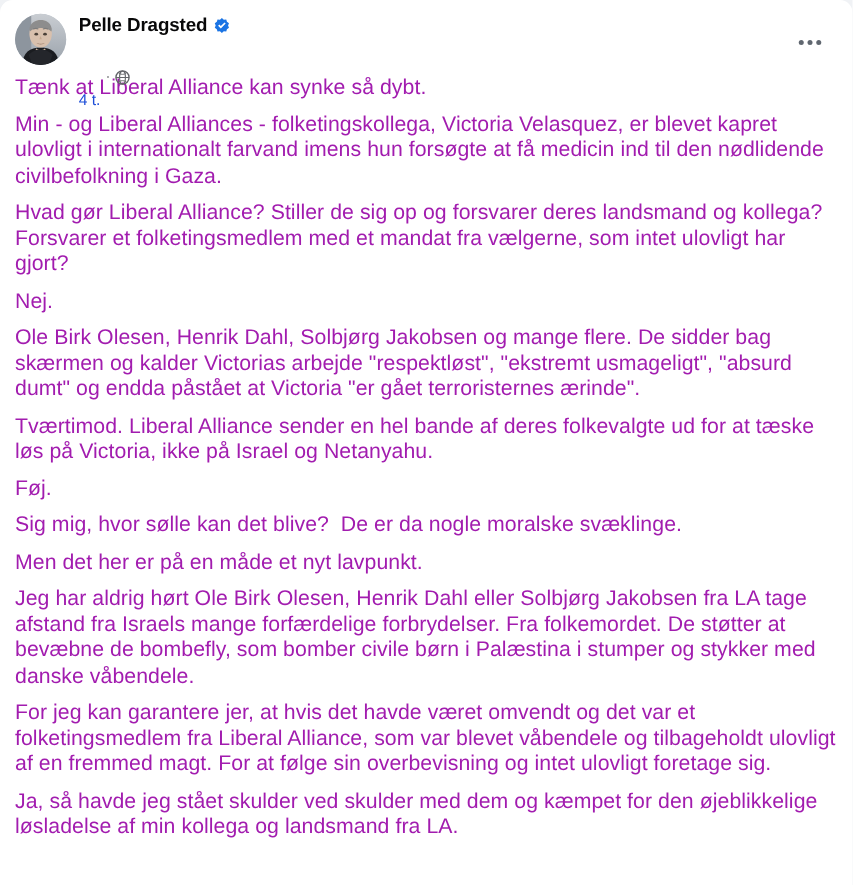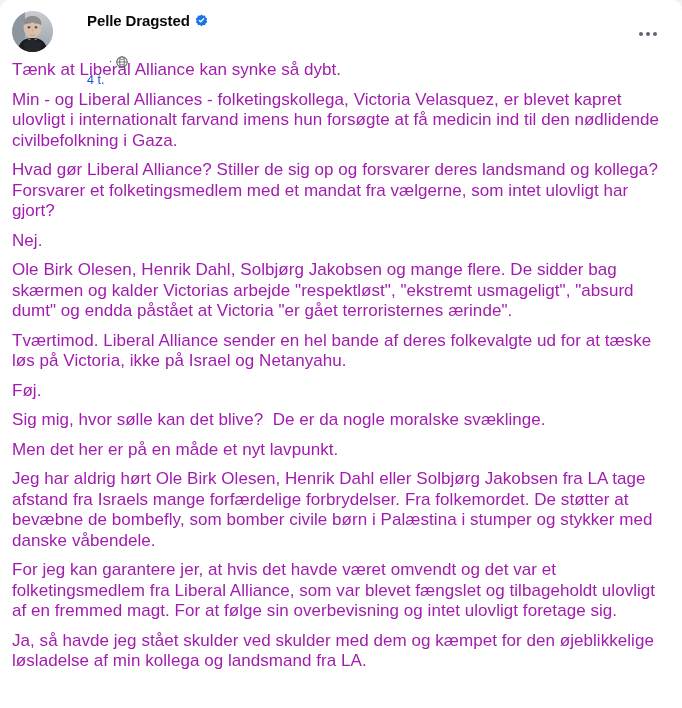--- a/index.html
+++ b/index.html
@@ -27,21 +27,20 @@
   }
 
   
   .post-header {
     display: flex;
     align-items: flex-start;
     padding: 10px 12px 0 12px;
     height: 50px;
     box-sizing: content-box;
     position: relative;
-    gap: 24px;
   }
 
   .avatar {
     width: 41px;
     height: 41px;
     border-radius: 50%;
     flex: 0 0 41px;
     overflow: hidden;
     position: relative;
     background: #b9c0c8;
@@ -218,17 +217,17 @@
       <p class="post-paragraph">Tænk at Liberal Alliance kan synke så dybt.</p>
       <p class="post-paragraph">Min - og Liberal Alliances - folketingskollega, Victoria Velasquez, er blevet kapret ulovligt i internationalt farvand imens hun forsøgte at få medicin ind til den nødlidende civilbefolkning i Gaza.</p>
       <p class="post-paragraph">Hvad gør Liberal Alliance? Stiller de sig op og forsvarer deres landsmand og kollega? Forsvarer et folketingsmedlem med et mandat fra vælgerne, som intet ulovligt har gjort?</p>
       <p class="post-paragraph">Nej.</p>
       <p class="post-paragraph">Ole Birk Olesen, Henrik Dahl, Solbjørg Jakobsen og mange flere. De sidder bag skærmen og kalder Victorias arbejde "respektløst", "ekstremt usmageligt", "absurd dumt" og endda påstået at Victoria "er gået terroristernes ærinde".</p>
       <p class="post-paragraph">Tværtimod. Liberal Alliance sender en hel bande af deres folkevalgte ud for at tæske løs på Victoria, ikke på Israel og Netanyahu.</p>
       <p class="post-paragraph">Føj.</p>
       <p class="post-paragraph">Sig mig, hvor sølle kan det blive?  De er da nogle moralske svæklinge.</p>
       <p class="post-paragraph">Men det her er på en måde et nyt lavpunkt.</p>
       <p class="post-paragraph">Jeg har aldrig hørt Ole Birk Olesen, Henrik Dahl eller Solbjørg Jakobsen fra LA tage afstand fra Israels mange forfærdelige forbrydelser. Fra folkemordet. De støtter at bevæbne de bombefly, som bomber civile børn i Palæstina i stumper og stykker med danske våbendele.</p>
-      <p class="post-paragraph">For jeg kan garantere jer, at hvis det havde været omvendt og det var et folketingsmedlem fra Liberal Alliance, som var blevet fængslet og tilbageholdt ulovligt af en fremmed magt. For at følge sin overbevisning og intet ulovligt foretage sig.</p>
+      <p class="post-paragraph">For jeg kan garantere jer, at hvis det havde været omvendt og det var et folketingsmedlem fra Liberal Alliance, som var blevet våbendele og tilbageholdt ulovligt af en fremmed magt. For at følge sin overbevisning og intet ulovligt foretage sig.</p>
       <p class="post-paragraph">Ja, så havde jeg stået skulder ved skulder med dem og kæmpet for den øjeblikkelige løsladelse af min kollega og landsmand fra LA.</p>
     </div>
 
 </div>
 
 </body></html>

